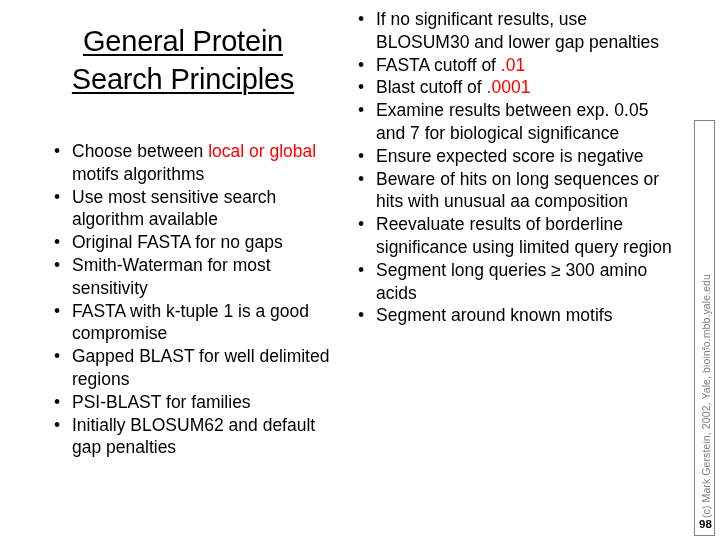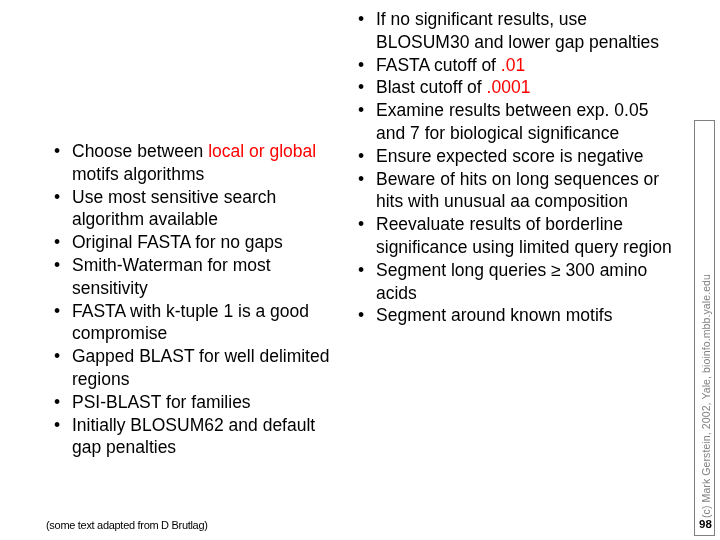--- a/index.html
+++ b/index.html
@@ -133,20 +133,22 @@
     flex-direction: column-reverse;
     align-items: center;
   }
 </style>
 </head>
 <body>
 
 <div id="slide">
 
   <div id="title">
+    <div><span class="tline">General Protein</span></div>
+    <div><span class="tline">Search Principles</span></div>
   </div>
 
   <div id="col-left" class="column">
     <ul class="bullet-list">
         <li class="bullet-item">
           <span class="dot">•</span>
           <span class="txt"><span>Choose between </span><span class="red">local or global</span><span> motifs algorithms</span></span>
         </li>
         <li class="bullet-item">
           <span class="dot">•</span>
@@ -213,21 +215,20 @@
           <span class="dot">•</span>
           <span class="txt"><span>Segment long queries ≥ 300 amino acids</span></span>
         </li>
         <li class="bullet-item">
           <span class="dot">•</span>
           <span class="txt"><span>Segment around known motifs</span></span>
         </li>
       </ul>
   </div>
 
-  <div id="footnote">(some text adapted from D Brutlag)</div>
 
   <div id="sidebar">
     <div id="sidebar-stack">
       <div id="page-number">98</div>
       <div id="credit" class="vtext">(c) Mark Gerstein, 2002, Yale, bioinfo.mbb.yale.edu</div>
     </div>
   </div>
 
 </div>
 

